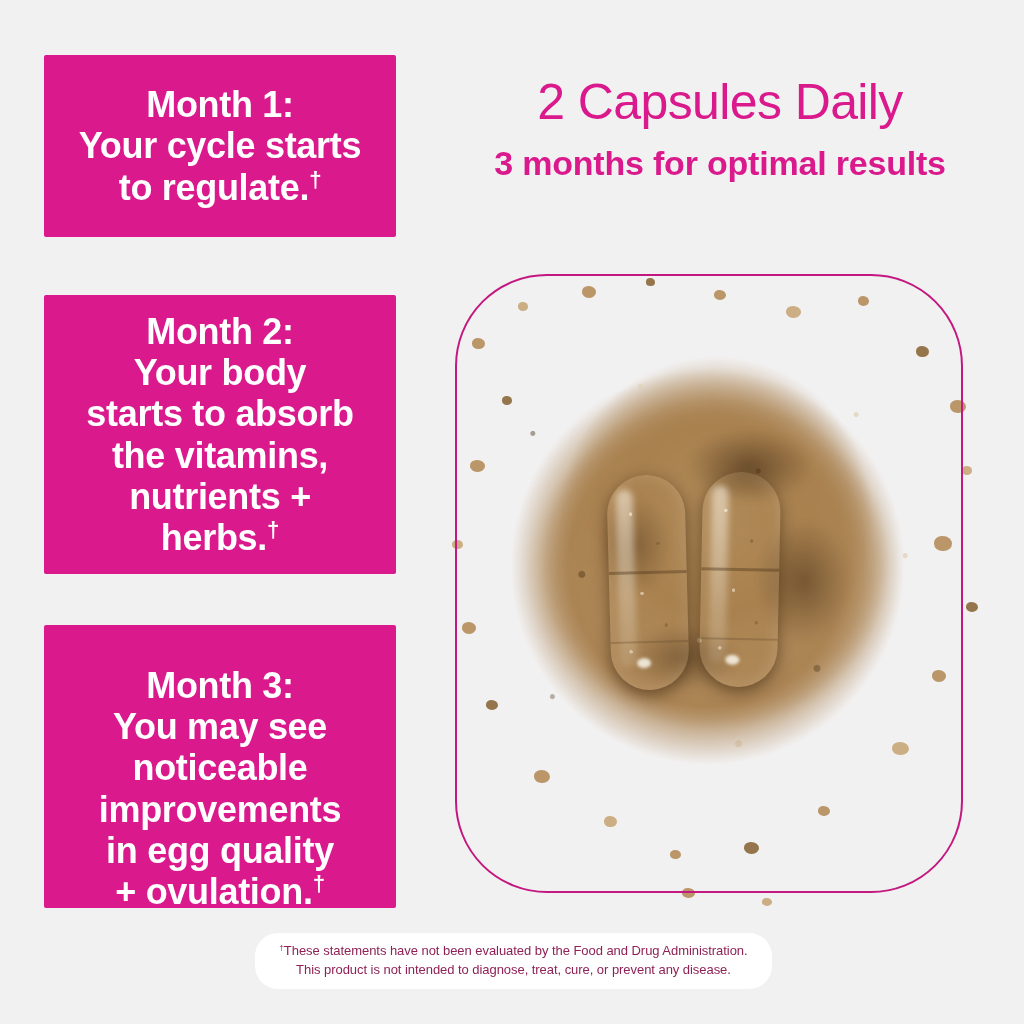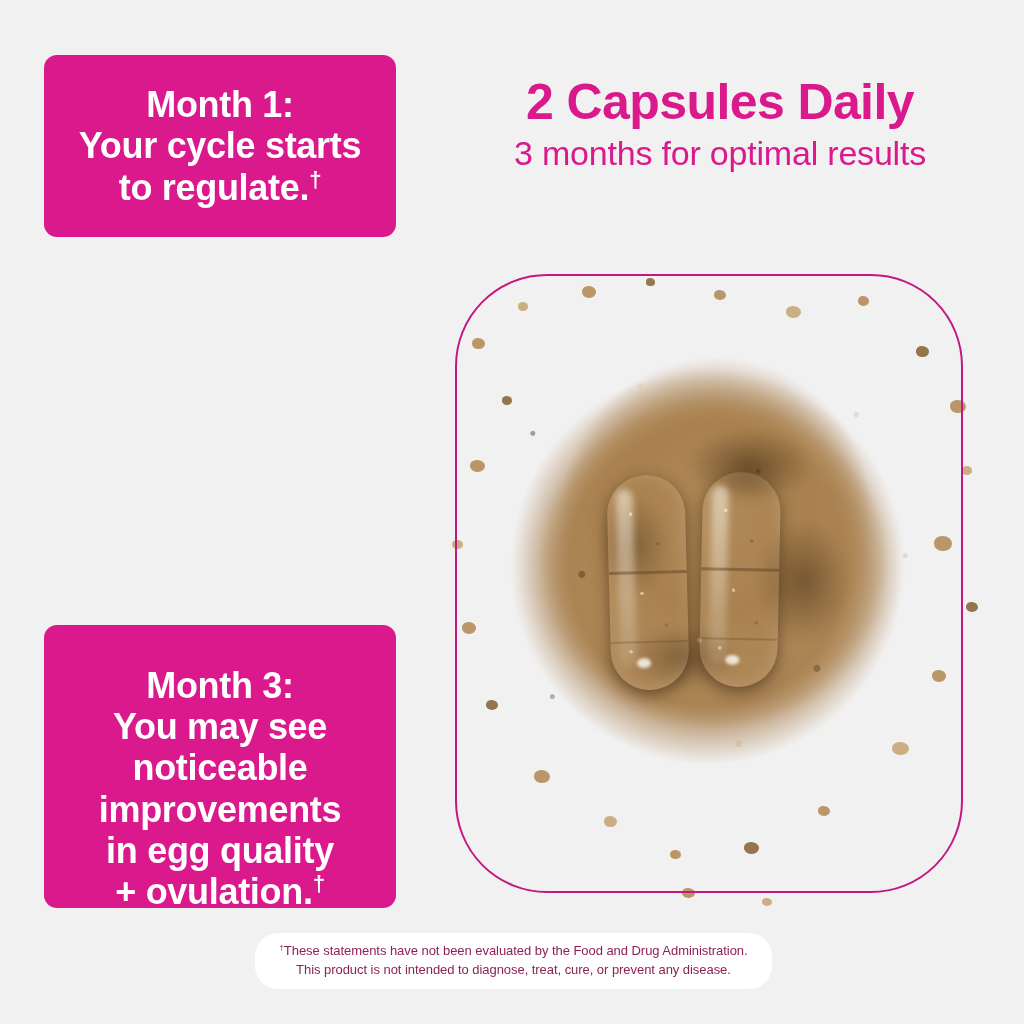--- a/index.html
+++ b/index.html
@@ -7,21 +7,21 @@
     width:1024px;height:1024px;overflow:hidden;
     background:#f2f1f1;
     font-family:"Liberation Sans", sans-serif;
     position:relative;
   }
   #stage{position:absolute;inset:0;width:1024px;height:1024px;background:#f2f1f1;}
 
   
   .card{
     position:absolute;left:44px;width:352px;
-    background:#d9198c;border-radius:13px;
+    background:#d9198c;border-radius:2px;
     display:flex;align-items:center;justify-content:center;
     box-sizing:border-box;padding:22px 10px;
   }
   .card-text{
     color:#ffffff;text-align:center;font-weight:bold;
     line-height:1.14;letter-spacing:-0.3px;
     white-space:pre-line;
   }
   #card-1{top:55px;height:182px;}
   #card-1 .card-text{font-size:36px;}
@@ -29,26 +29,26 @@
   #card-2 .card-text{font-size:36px;}
   #card-3{top:625px;height:283px;}
   #card-3 .card-text{font-size:36px;margin-top:44px;}
   .dag{font-size:0.62em;vertical-align:super;line-height:0;}
 
   
   #headline-block{
     position:absolute;left:424px;top:76px;width:592px;text-align:center;
   }
   #headline{
-    font-size:50px;font-weight:bold;color:#d9198c;
+    font-size:50px;font-weight:normal;color:#d9198c;
     letter-spacing:-0.6px;line-height:1.05;margin:0;
   }
   #subheadline{
-    font-size:34px;font-weight:normal;color:#d9198c;
-    letter-spacing:-0.2px;line-height:1.1;margin:6px 0 0 0;
+    font-size:34px;font-weight:bold;color:#d9198c;
+    letter-spacing:-0.2px;line-height:1.1;margin:16px 0 0 0;
   }
 
   
   #photo-area{
     position:absolute;left:414px;top:250px;width:596px;height:668px;
   }
   #photo-frame{
     position:absolute;left:41px;top:24px;width:508px;height:619px;
     border:2.5px solid #c2187f;border-radius:92px;
     box-sizing:border-box;pointer-events:none;z-index:6;
@@ -155,20 +155,23 @@
 </style>
 </head>
 <body>
 
 <div id="stage">
 
   <div class="card" id="card-1">
     <div class="card-text">Month 1:<br>Your cycle starts<br>to regulate.<span class="dag">†</span></div>
   </div>
 
+  <div class="card" id="card-2">
+    <div class="card-text">Month 2:<br>Your body<br>starts to absorb<br>the vitamins,<br>nutrients +<br>herbs.<span class="dag">†</span></div>
+  </div>
 
   <div class="card" id="card-3">
     <div class="card-text">Month 3:<br>You may see<br>noticeable<br>improvements<br>in egg quality<br>+ ovulation.<span class="dag">†</span></div>
   </div>
 
   <div id="headline-block">
     <h1 id="headline">2 Capsules Daily</h1>
     <p id="subheadline">3 months for optimal results</p>
   </div>
 

